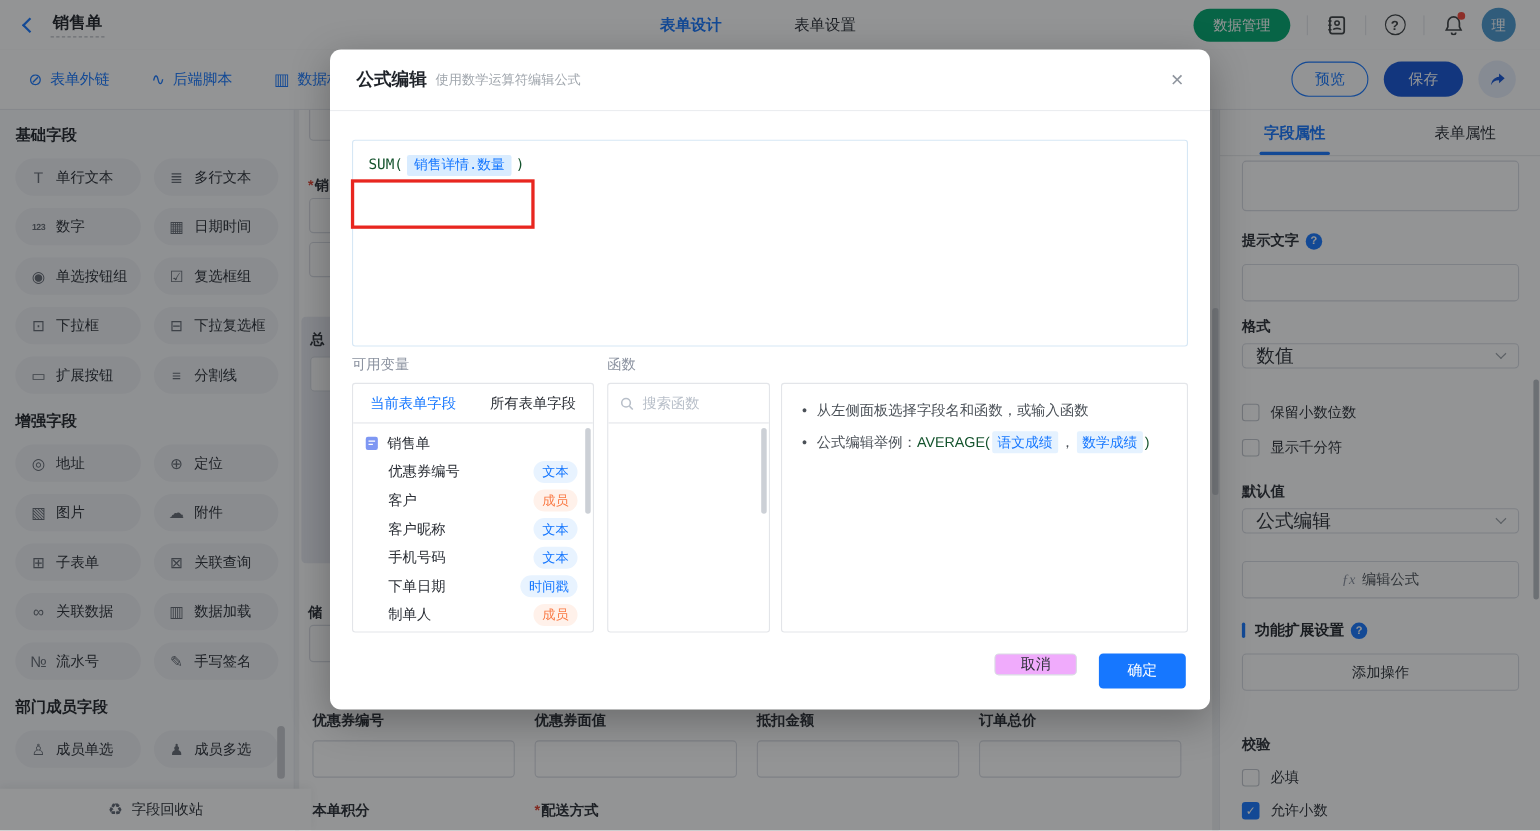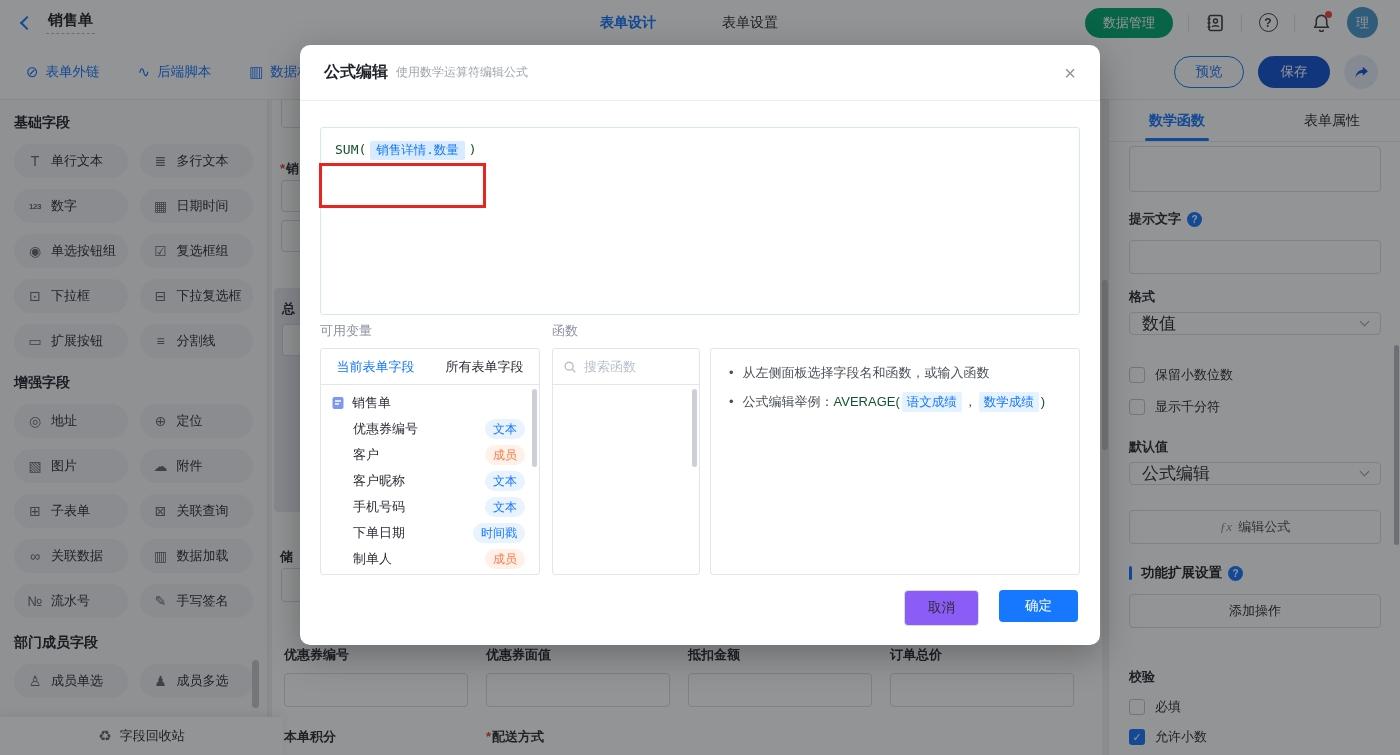--- a/index.html
+++ b/index.html
@@ -112,21 +112,21 @@
   .fp-group { height:24px; display:flex; align-items:center; gap:7px; padding-left:10px; font-size:13px; color:#2b2f36; cursor:pointer; }
   .tree-chev { width:6px; height:6px; border-right:1.4px solid #8a919f; border-bottom:1.4px solid #8a919f; flex:none; }
   .tree-chev.open { transform:rotate(45deg); margin-top:-3px; }
   .tree-chev.closed { transform:rotate(-45deg); }
   .fp-item { height:24px; display:flex; align-items:center; padding-left:26px; font-size:12.5px; color:#2b2f36; cursor:pointer; }
   .tp-body { padding:14px 18px; }
   .tip-line { display:flex; gap:9px; font-size:13px; color:#4a5057; line-height:20px; margin-bottom:9px; }
   .bullet { color:#4a5057; }
   .chip { display:inline-block; background:#e5f2ff; color:#1677ff; border-radius:2px; padding:0 5px; margin:0 2px; font-size:12.5px; }
   .m-foot { position:absolute; right:22px; bottom:19px; display:flex; gap:20px; }
-  .btn-cancel { width:75px; height:36px; background:#8b5cf6; border:1px solid #d9dce3; border-radius:4px; font-size:13.5px; color:#2b2f36; cursor:pointer;font-family:Liberation Mono, monospace; }
+  .btn-cancel { width:75px; height:20px; background:#f0abfc; border:1px solid #d9dce3; border-radius:4px; font-size:13.5px; color:#2b2f36; cursor:pointer;font-family:Liberation Mono, monospace; }
   .btn-confirm { width:79px; height:32px; background:#1677ff; border:none; border-radius:4px; font-size:13.5px; color:#fff; cursor:pointer; }
   .annotation { position:absolute; left:319px; top:163px; width:167px; height:45px; border:3px solid #e8261f; z-index:30; pointer-events:none; }
 
   .doc-ic { width:14px; height:14px; flex:none; }
 </style>
 </head>
 <body>
 
 <div class="app">
 
@@ -332,21 +332,21 @@
         </div>
         <div class="bf-col">
           <div class="bf-label"><span class="req">*</span>配送方式</div>
         </div>
       </div>
   </div>
   <div class="canvas-thumb"></div>
 
   <div class="props">
     <div class="p-tabs">
-      <div class="p-tab active">数学函数</div>
+      <div class="p-tab active">字段属性</div>
       <div class="p-tab">表单属性</div>
     </div>
     <div class="p-box" style="top:46px; height:46px;"></div>
     <div class="p-label" style="top:110px;">
       <span>提示文字</span>
       <span class="help-badge">?</span>
     </div>
     <input class="p-input" style="top: 140px;">
     <div class="p-label" style="top:188px;">
         <span>格式</span>

